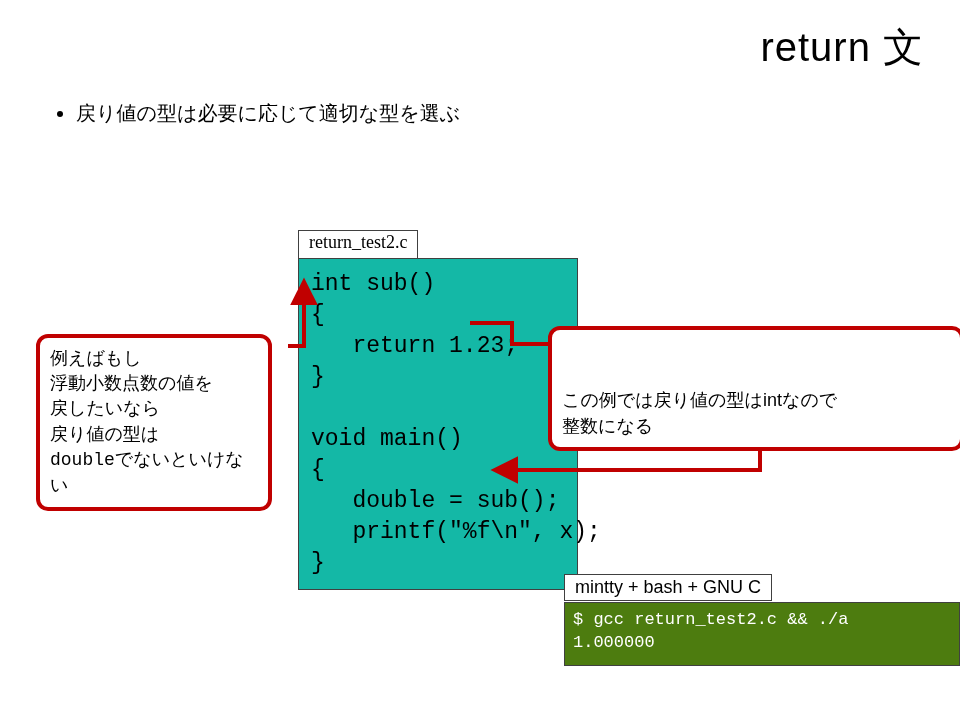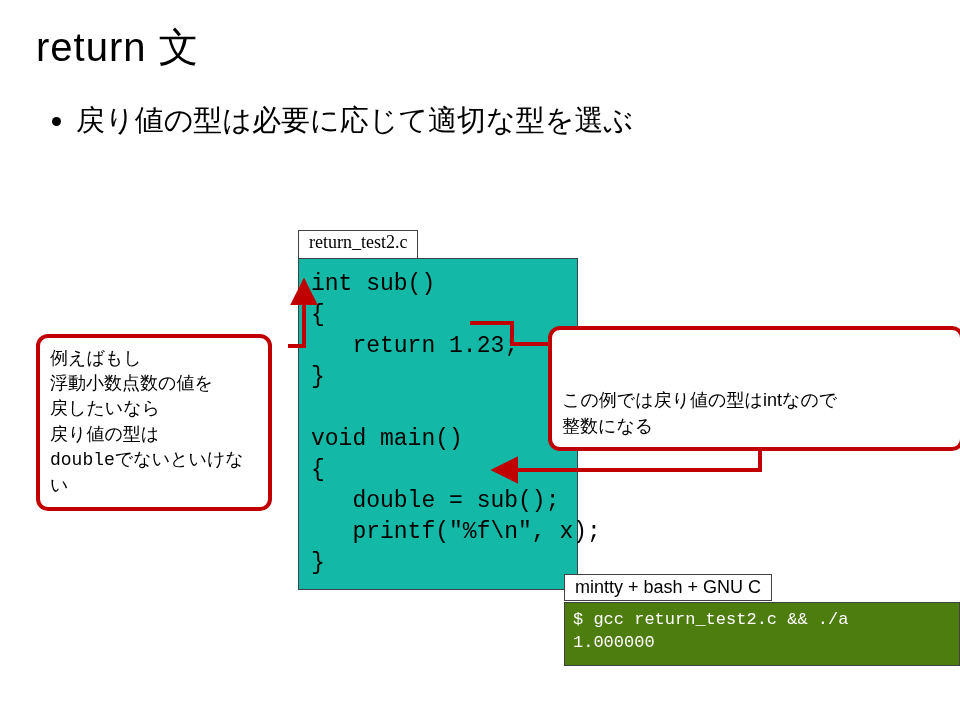--- a/index.html
+++ b/index.html
@@ -15,30 +15,30 @@
   }
   .slide {
     position: relative;
     width: 960px;
     height: 720px;
     padding: 12px 36px 0 36px;
   }
   h1.title {
     font-size: 40px;
     font-weight: 400;
-    text-align: left;
+    text-align: right;
     margin: 8px 0 24px 0;
     letter-spacing: 1px;
   }
   ul.bullets {
     margin: 0 0 0 12px;
     padding: 0 0 0 28px;
   }
   ul.bullets > li {
-    font-size: 29px;
+    font-size: 20px;
     line-height: 1.45;
     max-width: 820px;
   }
 
   .code-box {
     position: absolute;
     left: 298px;
     top: 258px;
     width: 280px;
     border: 1px solid #404040;

